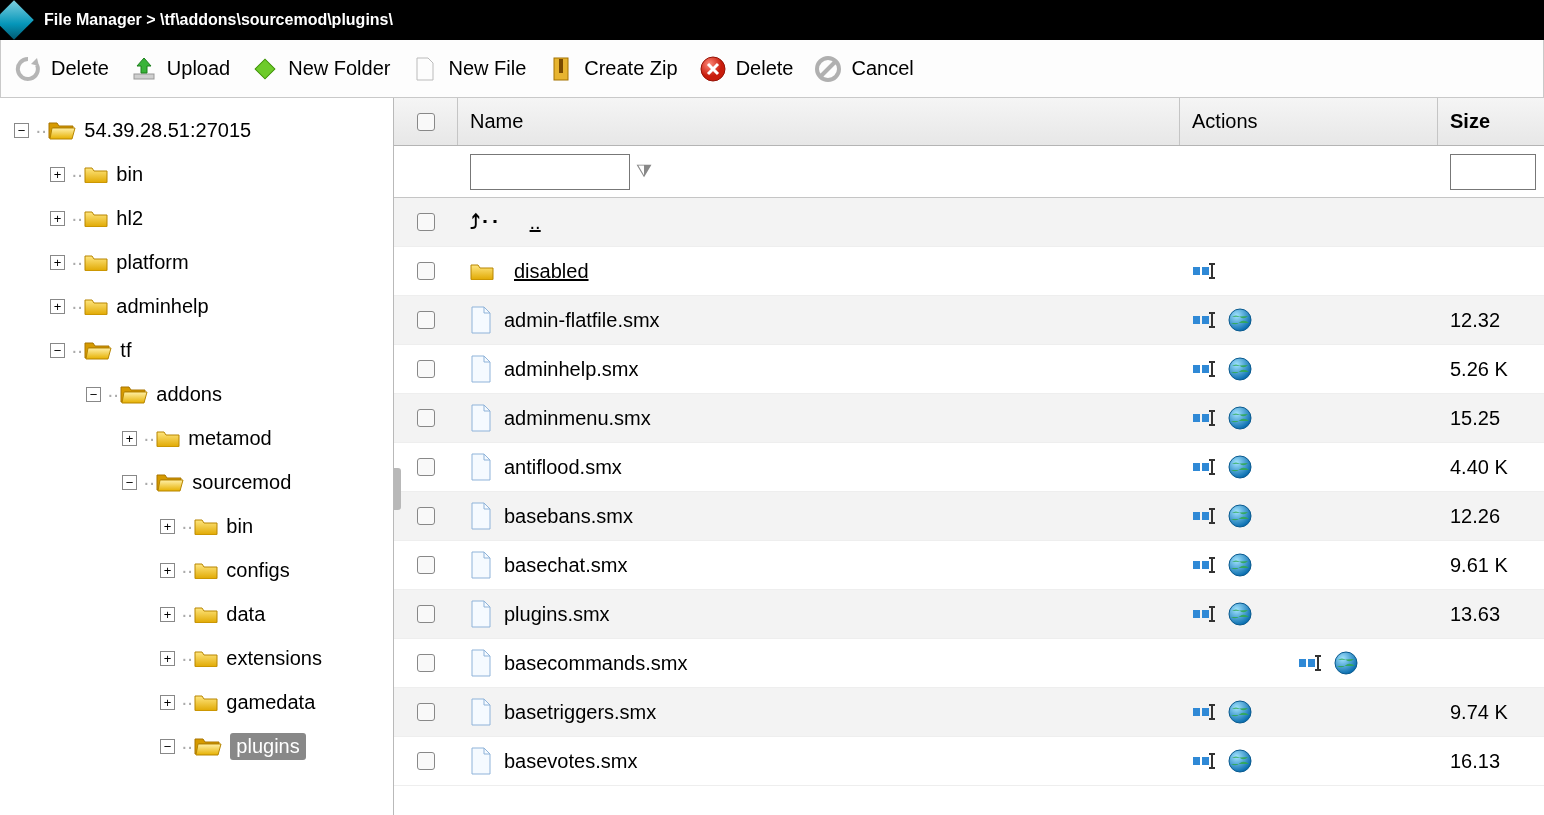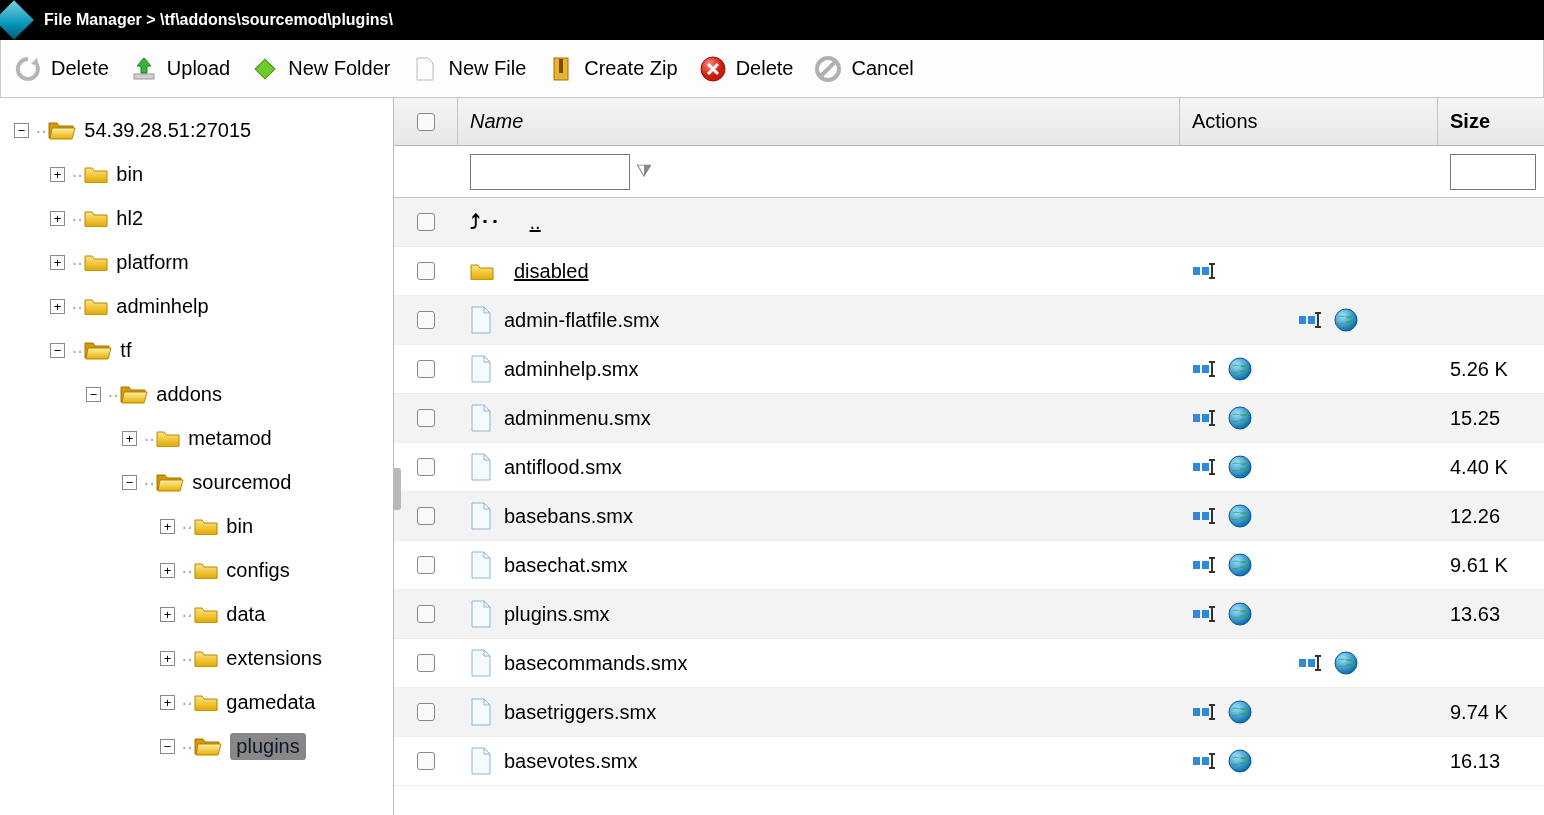--- a/index.html
+++ b/index.html
@@ -16,32 +16,32 @@
 
 
 .main { display: flex; height: calc(100vh - 98px); }
 .tree-pane { width: 394px; border-right: 1px solid #b9b9b9; padding-top: 10px; overflow: hidden; }
 .list-pane { flex: 1; position: relative; overflow: hidden; }
 .tree-row { display: flex; align-items: center; height: 44px; font-size: 20px; }
 .expander { width: 15px; height: 15px; border: 1px solid #888; background: #fff; display: inline-flex; align-items: center; justify-content: center; font-size: 13px; line-height: 1; cursor: pointer; margin-right: 4px; }
 .dots { color: #aaa; letter-spacing: -1px; margin: 0 2px; }
 .folder-ico { width: 24px; height: 18px; display: inline-block; margin-right: 8px; }
 .folder-open { width: 28px; height: 20px; }
-.tree .selected { background: #888; color: #0f172a; border-radius: 3px; padding: 2px 6px; }
+.tree .selected { background: #888; color: #ffffff; border-radius: 3px; padding: 2px 6px; }
 .in0 { padding-left: 14px; }
 .in1 { padding-left: 50px; }
 .in2 { padding-left: 86px; }
 .in3 { padding-left: 122px; }
 .in4 { padding-left: 160px; }
 
 
 .list-header { display: flex; height: 48px; border-bottom: 1px solid #b4b4b4; background: linear-gradient(#f5f5f5,#e7e7e7); align-items: center; }
 .col { padding: 0 12px; height: 100%; display: flex; align-items: center; border-right: 1px solid #c5c5c5; font-size: 20px; }
 .col-chk { width: 64px; justify-content: center; }
-.col-name { flex: 1; min-width: 0; font-style: italic; }
+.col-name { flex: 1; min-width: 0; }
 .col-actions { width: 258px; }
 .col-size { width: 106px; border-right: none; font-weight: bold; }
 
 
 .filter-row { display: flex; height: 52px; border-bottom: 1px solid #c5c5c5; align-items: center; }
 .filter-cell { height: 100%; display: flex; align-items: center; padding: 0 12px; }
 .filter-input { height: 36px; width: 160px; border: 1px solid #777; background: #fff; }
 .funnel { color: #888; margin-left: 6px; font-size: 18px; }
 
 
@@ -426,20 +426,21 @@
               <svg width="28" height="18">
                 <use href="#sym-rename"></use>
               </svg>
             </span>
             <span class="globe">
               <svg width="24" height="24">
                 <use href="#sym-globe"></use>
               </svg>
             </span>
           </div>
+    <div class="fc fc-size">12.32</div>
   </div>
         <div class="file-row">
     <div class="fc fc-chk">
             <span class="chk"></span>
           </div>
     <div class="fc fc-name">
             <span class="file-page">
               <svg width="22" height="28">
                 <use href="#sym-page"></use>
               </svg>

